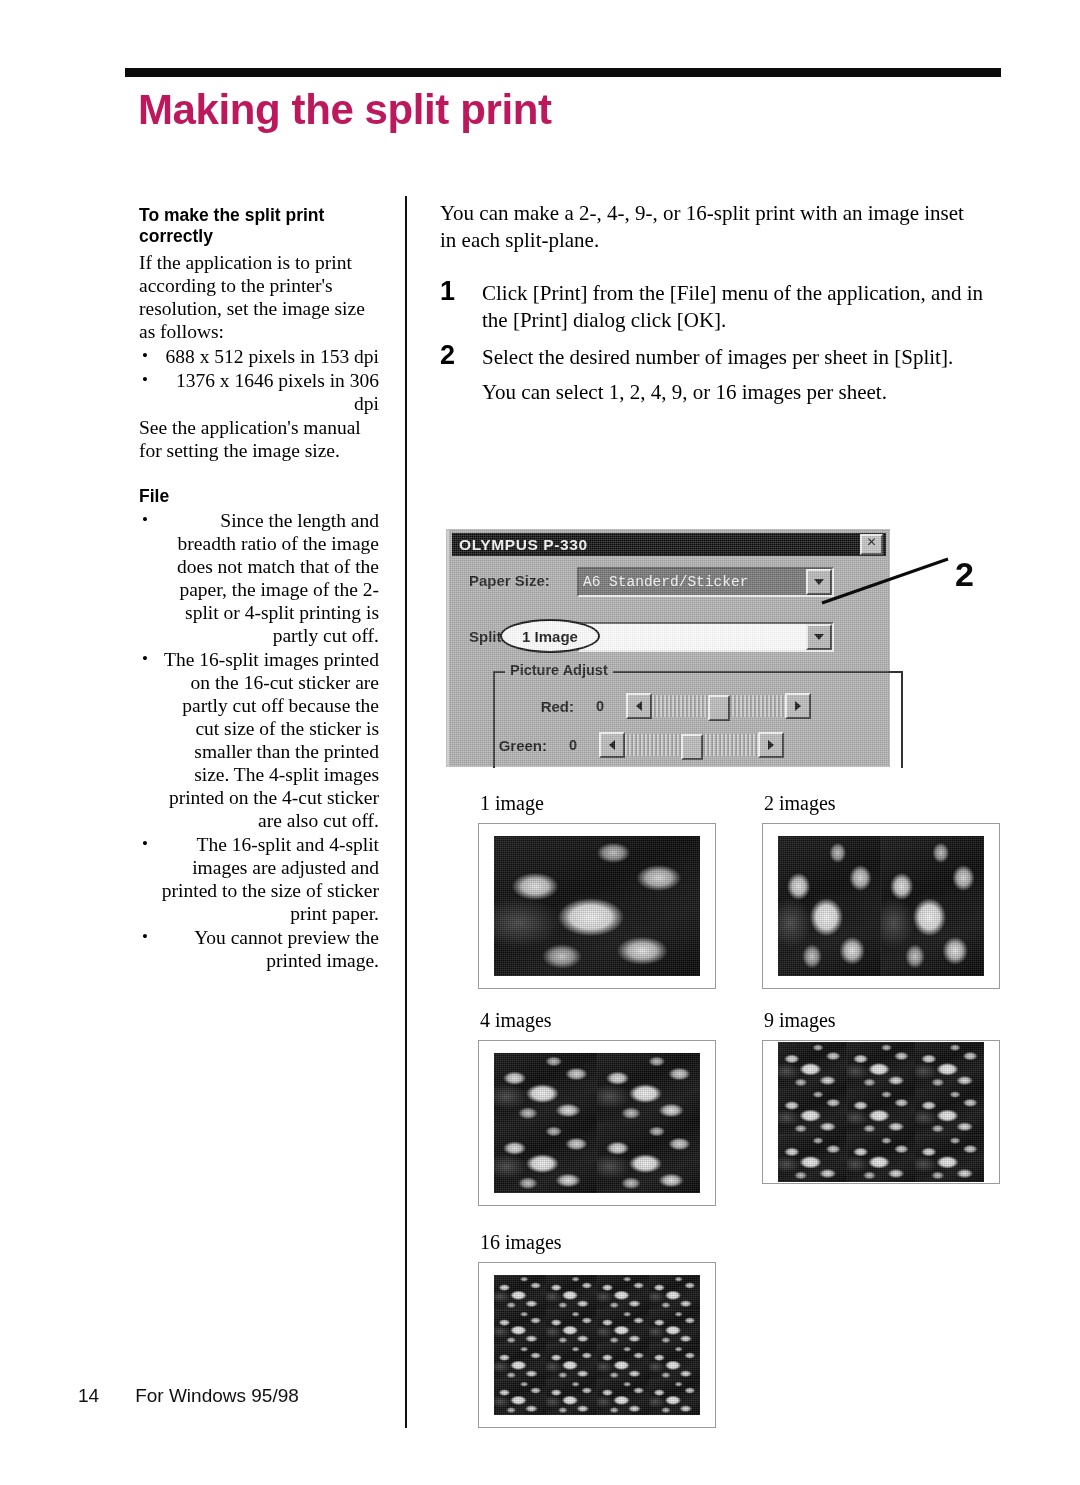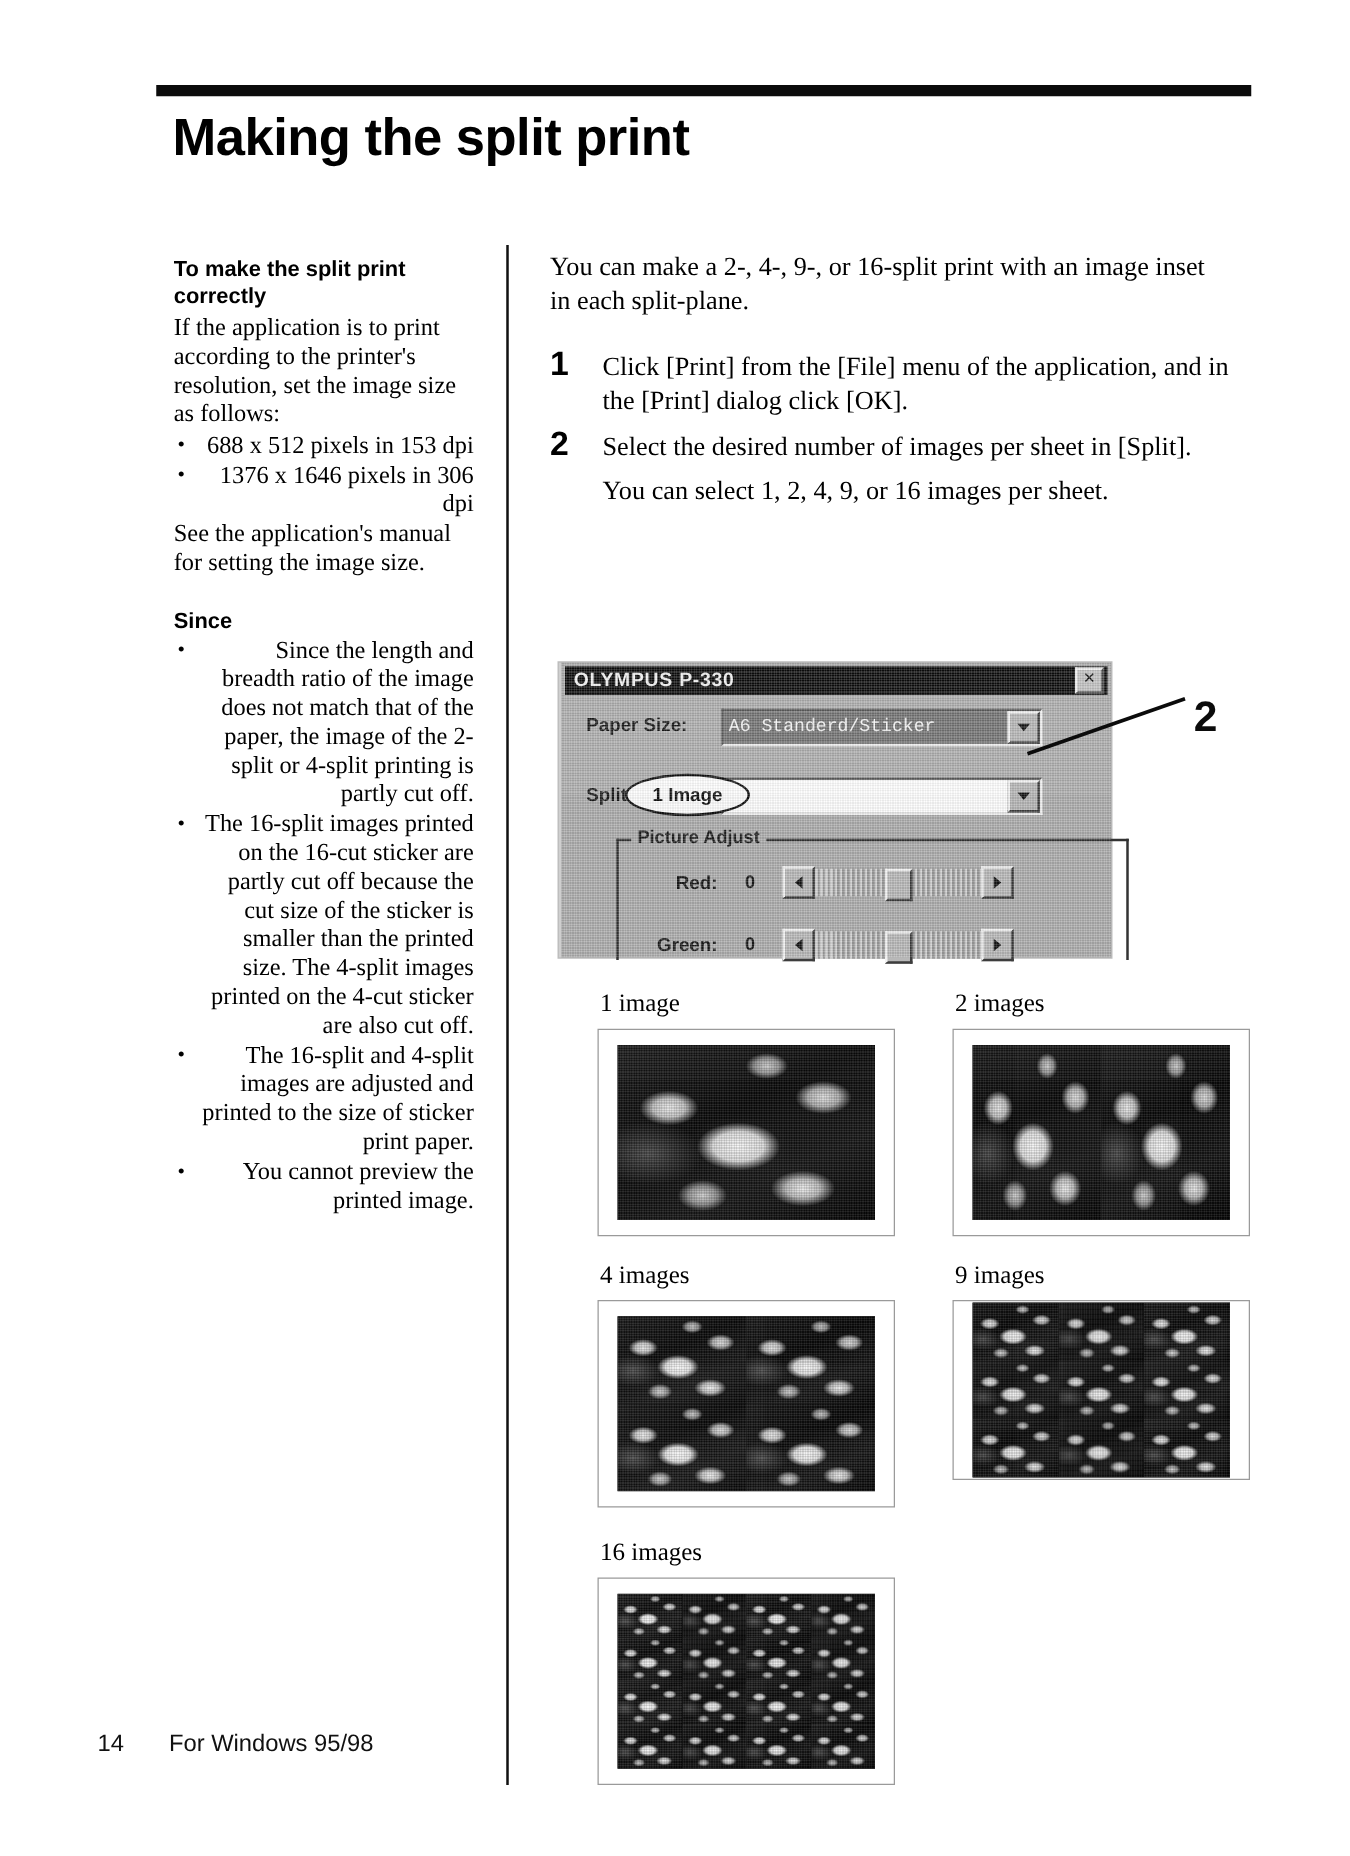--- a/index.html
+++ b/index.html
@@ -17,21 +17,21 @@
 
   
   .top-rule {
     position: absolute; left: 125px; top: 68px;
     width: 876px; height: 9px; background: #0b0b0b;
   }
   .page-title {
     position: absolute; left: 138px; top: 86px;
     font-family: "Liberation Sans", "DejaVu Sans", sans-serif;
     font-weight: bold; font-size: 42px; letter-spacing: -0.4px;
-    color: #000000; white-space: nowrap;
+    color: #be185d; white-space: nowrap;
   }
 
   
   .col-divider {
     position: absolute; left: 405px; top: 196px;
     width: 2px; height: 1232px; background: #111;
   }
 
   
   .left-col {
@@ -262,21 +262,21 @@
 
   <div class="left-col">
     <div class="sub-head">To make the split print correctly</div>
     <p class="para">If the application is to print according to the printer's resolution, set the image size as follows:</p>
     <ul class="bl">
       <li>688 x 512 pixels in 153 dpi</li>
       <li>1376 x 1646 pixels in 306 dpi</li>
     </ul>
     <p class="para">See the application's manual for setting the image size.</p>
 
-    <div class="notes-head">Since</div>
+    <div class="notes-head">File</div>
     <ul class="bl">
       <li>Since the length and breadth ratio of the image does not match that of the paper, the image of the 2-split or 4-split printing is partly cut off.</li>
       <li>The 16-split images printed on the 16-cut sticker are partly cut off because the cut size of the sticker is smaller than the printed size. The 4-split images printed on the 4-cut sticker are also cut off.</li>
       <li>The 16-split and 4-split images are adjusted and printed to the size of sticker print paper.</li>
       <li>You cannot preview the printed image.</li>
     </ul>
   </div>
 
   <div class="right-col">
     <p class="intro">You can make a 2-, 4-, 9-, or 16-split print with an image inset in each split-plane.</p>
@@ -336,21 +336,21 @@
         </span>
       <span class="sl-track">
           <span class="sl-thumb"></span>
         </span>
       <span class="sl-btn">
           <span class="tri-right"></span>
         </span>
     </span>
   </div>
 
-  <div class="adj-row" style="left:500px; top:733px;margin-top:11px;">
+  <div class="adj-row" style="left:473px; top:733px;">
     <span class="adj-name">Green:</span>
     <span class="adj-val">0</span>
     <span class="slider">
       <span class="sl-btn">
           <span class="tri-left"></span>
         </span>
       <span class="sl-track">
           <span class="sl-thumb"></span>
         </span>
       <span class="sl-btn">

